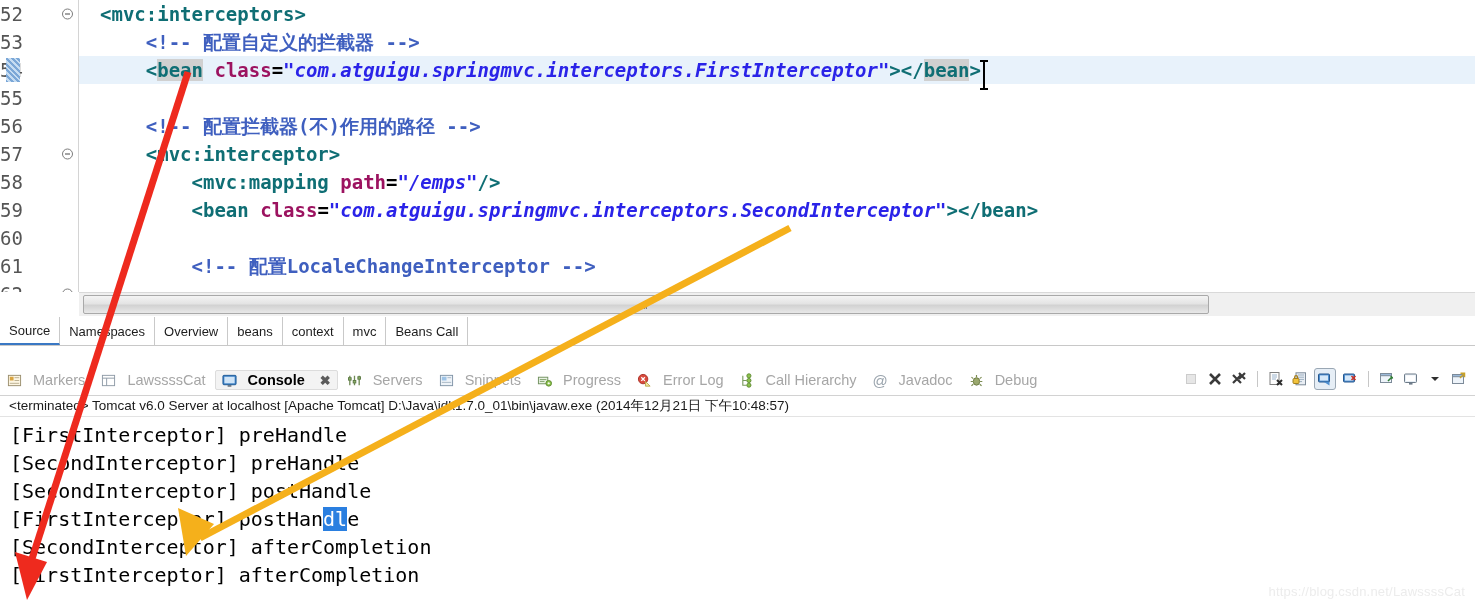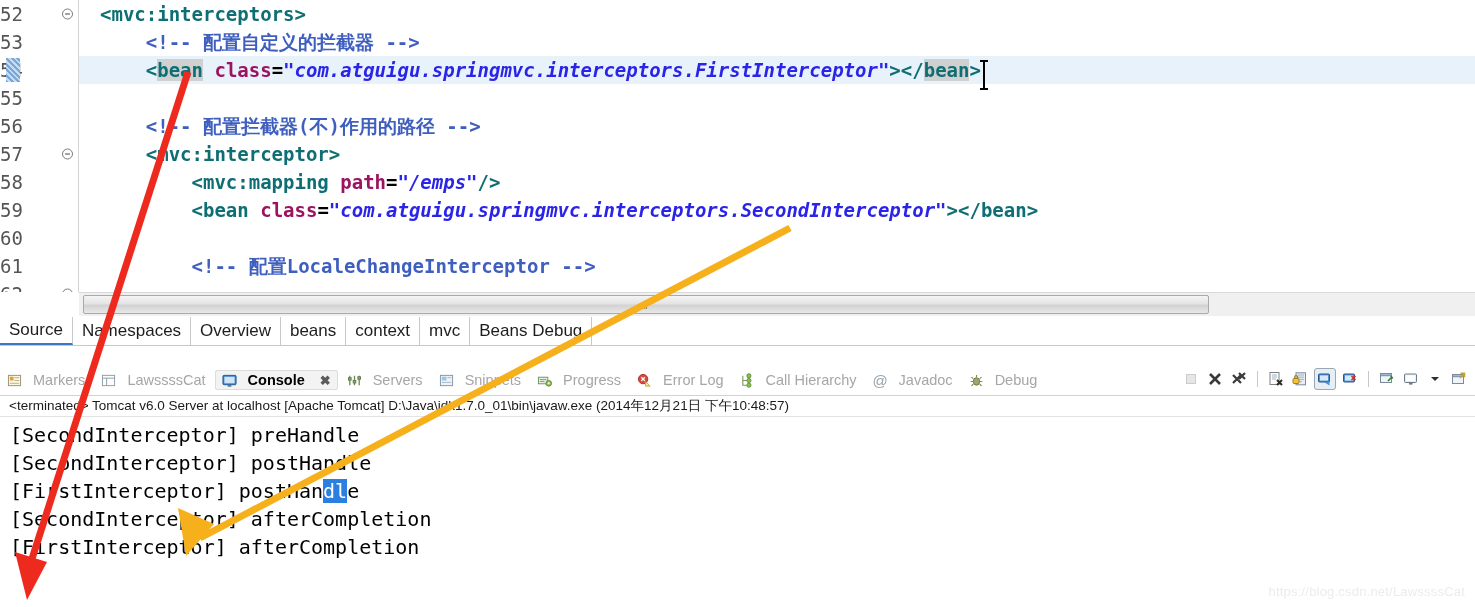--- a/index.html
+++ b/index.html
@@ -155,21 +155,21 @@
     height: 28px;
     background: #ffffff;
     border-bottom: 1px solid #c8c8c8;
     display: flex;
     align-items: stretch;
   }
   .etab {
     display: flex;
     align-items: center;
     padding: 0 9px;
-    font-size: 17px;
+    font-size: 13px;
     color: #1d1d1d;
     border-right: 1px solid #c9c9c9;
     font-family: "Liberation Sans", sans-serif;
     cursor: default;
   }
   .etab.active {
     border-bottom: 2px solid #3a78c4;
   }
   #view-tabs {
     position: absolute;
@@ -348,21 +348,21 @@
     <div class="etab">
       <span>beans</span>
     </div>
     <div class="etab">
       <span>context</span>
     </div>
     <div class="etab">
       <span>mvc</span>
     </div>
     <div class="etab">
-      <span>Beans Debug</span>
+      <span>Beans Call</span>
     </div>
   </div>
 
 <div id="view-tabs">
     <div class="vtab">
       <span class="vicon"><svg width="15" height="15" viewBox="0 0 16 16" xmlns="http://www.w3.org/2000/svg">
           <rect x="1.5" y="2.5" width="13" height="11" fill="#fdf6e3" stroke="#9a8e6e"></rect>
           <rect x="3" y="4" width="4" height="4" fill="#d9a441"></rect>
           <path d="M8 5h5M8 8h5M3 11h10" stroke="#b9ad8e" stroke-width="1"></path>
         </svg></span>
@@ -512,20 +512,21 @@
         <rect x="1.5" y="3.5" width="11" height="2.2" fill="#9bbada" stroke="#7d8b99"></rect>
         <path d="M9.5 2.2l4 0 0 4" stroke="#c9a227" stroke-width="1.5" fill="none"></path>
         <path d="M9 7l4.5-4.5" stroke="#c9a227" stroke-width="1.5"></path>
       </svg>
     </span>
   </div>
 
 <div id="console">
   <div id="console-head">&lt;terminated&gt; Tomcat v6.0 Server at localhost [Apache Tomcat] D:\Java\jdk1.7.0_01\bin\javaw.exe (2014年12月21日 下午10:48:57)</div>
   <div id="console-body">
+      <div class="cline">[FirstInterceptor] preHandle</div>
       <div class="cline">[SecondInterceptor] preHandle</div>
       <div class="cline">[SecondInterceptor] postHandle</div>
       <div class="cline">[FirstInterceptor] postHan<span class="csel">dl</span>e</div>
       <div class="cline">[SecondInterceptor] afterCompletion</div>
       <div class="cline">[FirstInterceptor] afterCompletion</div>
     </div>
 </div>
 
 <div id="watermark">https://blog.csdn.net/LawssssCat</div>
 

